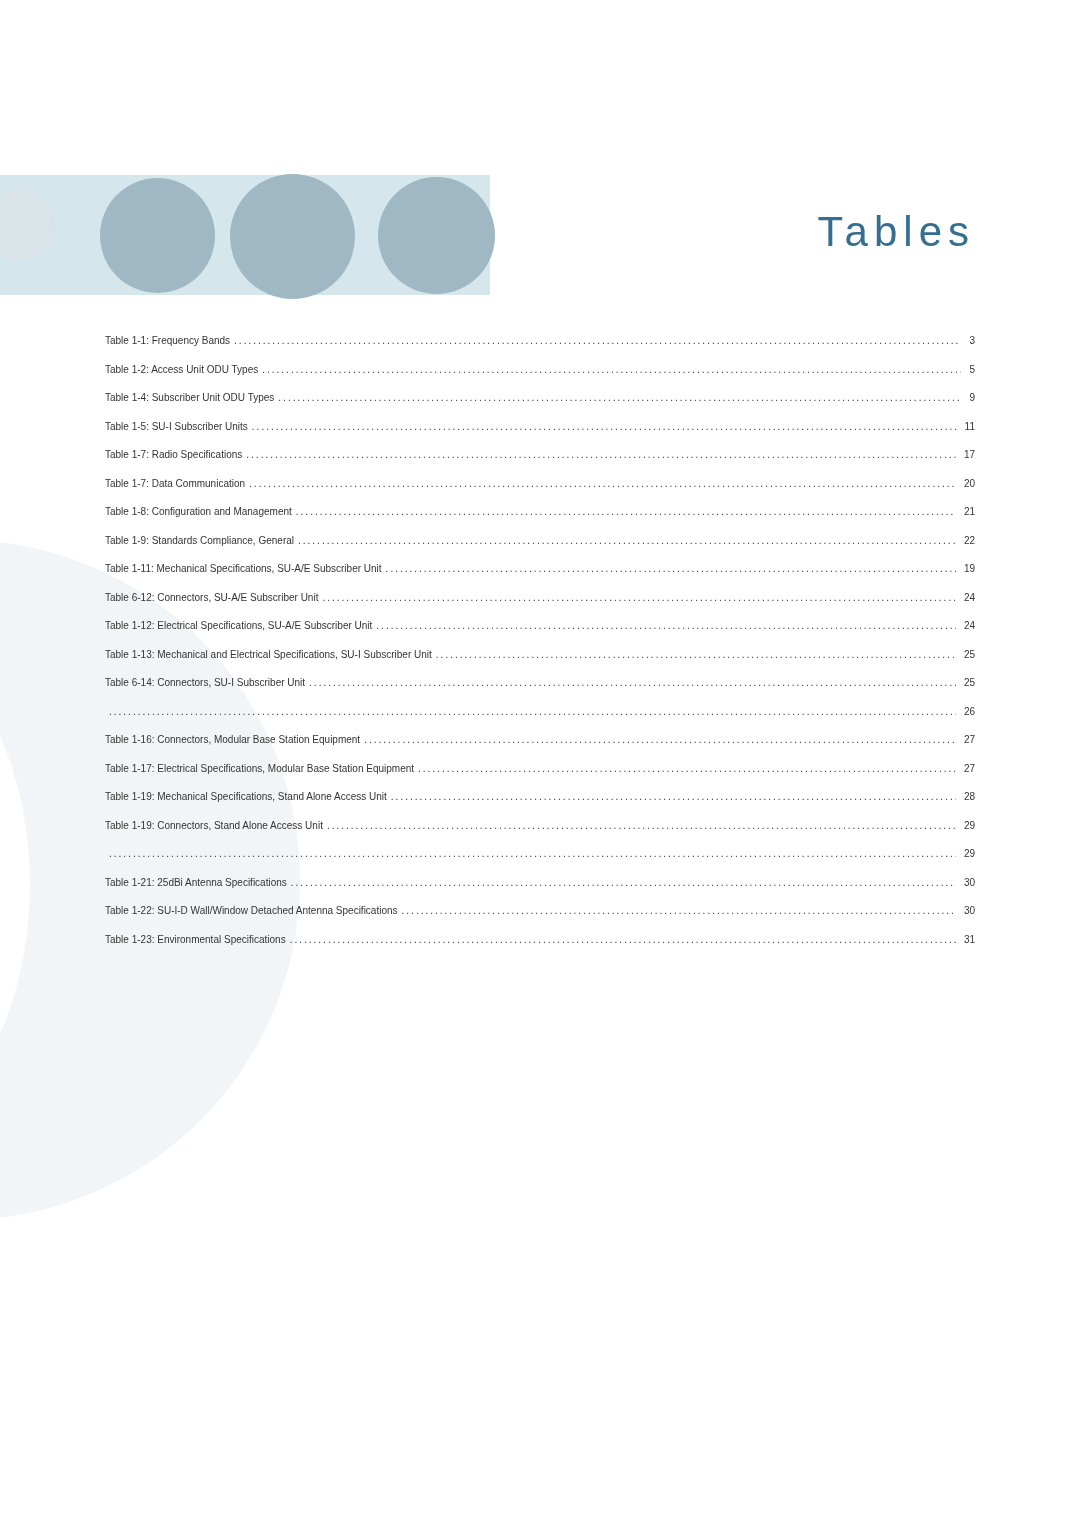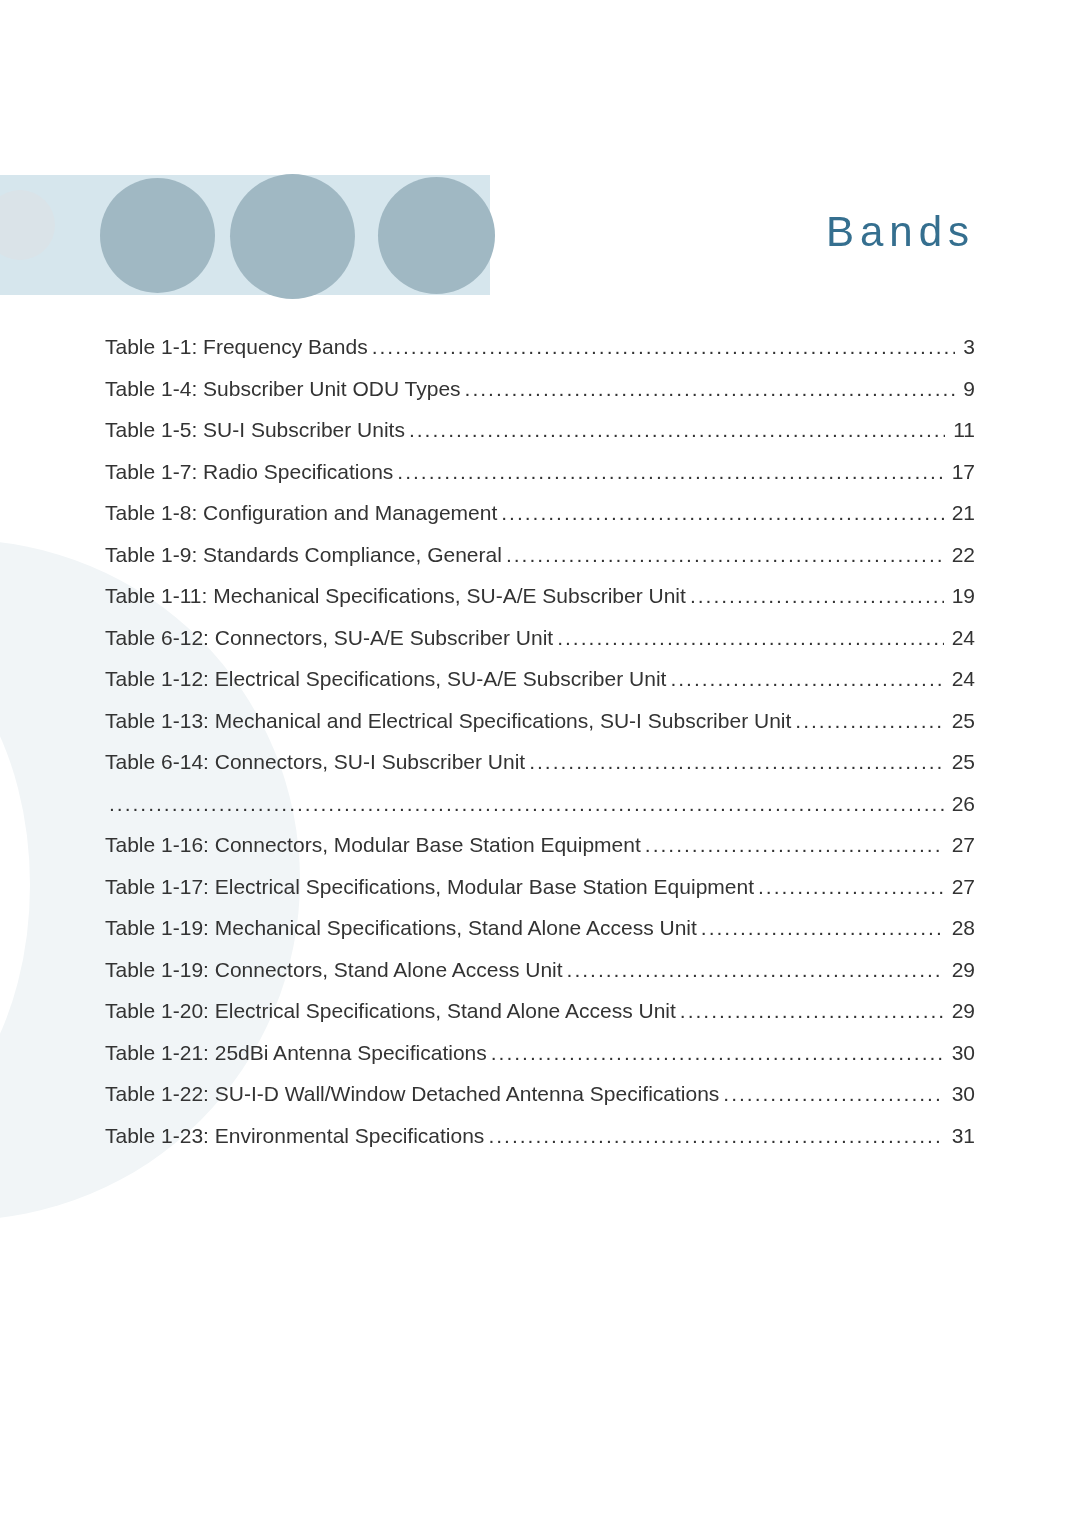--- a/index.html
+++ b/index.html
@@ -84,21 +84,21 @@
     .toc-container {
       position: absolute;
       top: 335px;
       left: 105px;
       right: 105px;
     }
     .toc-entry {
       display: flex;
       align-items: flex-end;
       margin-bottom: 17.5px;
-      font-size: 21px;
+      font-size: 10px;
       color: #333333;
       overflow: hidden;
       white-space: nowrap;
     }
     .toc-label {
       flex-shrink: 0;
     }
     .toc-dots {
       flex: 1;
       overflow: hidden;
@@ -119,44 +119,54 @@
 
 <div class="bg-circle-left"></div>
 <div class="bg-circle-inner"></div>
 
 <div class="header-band"></div>
 <div class="circle circle-1"></div>
 <div class="circle circle-2"></div>
 <div class="circle circle-3"></div>
 <div class="circle circle-4"></div>
 
-<h1 class="title">Bands</h1>
+<h1 class="title">Tables</h1>
 
 <div class="toc-container">
 <div class="toc-entry">
       <span class="toc-label">Table 1-1: Frequency Bands</span>
       <span class="toc-dots"></span>
       <span class="toc-page">3</span>
     </div>
     <div class="toc-entry">
+      <span class="toc-label">Table 1-2: Access Unit ODU Types</span>
+      <span class="toc-dots"></span>
+      <span class="toc-page">5</span>
+    </div>
+    <div class="toc-entry">
       <span class="toc-label">Table 1-4: Subscriber Unit ODU Types</span>
       <span class="toc-dots"></span>
       <span class="toc-page">9</span>
     </div>
     <div class="toc-entry">
       <span class="toc-label">Table 1-5: SU-I Subscriber Units</span>
       <span class="toc-dots"></span>
       <span class="toc-page">11</span>
     </div>
     <div class="toc-entry">
       <span class="toc-label">Table 1-7: Radio Specifications</span>
       <span class="toc-dots"></span>
       <span class="toc-page">17</span>
     </div>
     <div class="toc-entry">
+      <span class="toc-label">Table 1-7: Data Communication</span>
+      <span class="toc-dots"></span>
+      <span class="toc-page">20</span>
+    </div>
+    <div class="toc-entry">
       <span class="toc-label">Table 1-8: Configuration and Management</span>
       <span class="toc-dots"></span>
       <span class="toc-page">21</span>
     </div>
     <div class="toc-entry">
       <span class="toc-label">Table 1-9: Standards Compliance, General</span>
       <span class="toc-dots"></span>
       <span class="toc-page">22</span>
     </div>
     <div class="toc-entry">
@@ -202,21 +212,20 @@
       <span class="toc-label">Table 1-19: Mechanical Specifications, Stand Alone Access Unit</span>
       <span class="toc-dots"></span>
       <span class="toc-page">28</span>
     </div>
     <div class="toc-entry">
       <span class="toc-label">Table 1-19: Connectors, Stand Alone Access Unit</span>
       <span class="toc-dots"></span>
       <span class="toc-page">29</span>
     </div>
     <div class="toc-entry">
-      <span class="toc-label">Table 1-20: Electrical Specifications, Stand Alone Access Unit</span>
       <span class="toc-dots"></span>
       <span class="toc-page">29</span>
     </div>
     <div class="toc-entry">
       <span class="toc-label">Table 1-21: 25dBi Antenna Specifications</span>
       <span class="toc-dots"></span>
       <span class="toc-page">30</span>
     </div>
     <div class="toc-entry">
       <span class="toc-label">Table 1-22: SU-I-D Wall/Window Detached Antenna Specifications</span>

